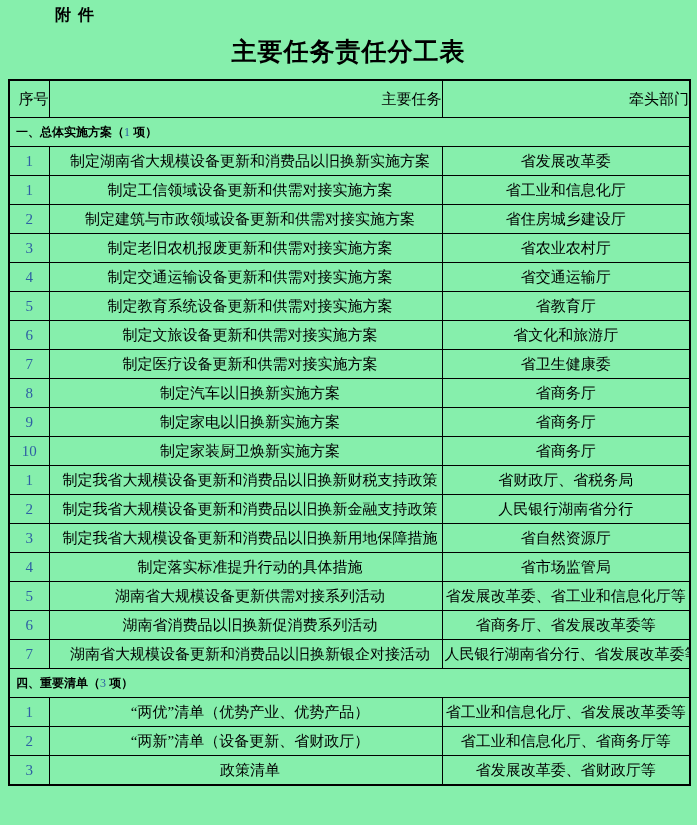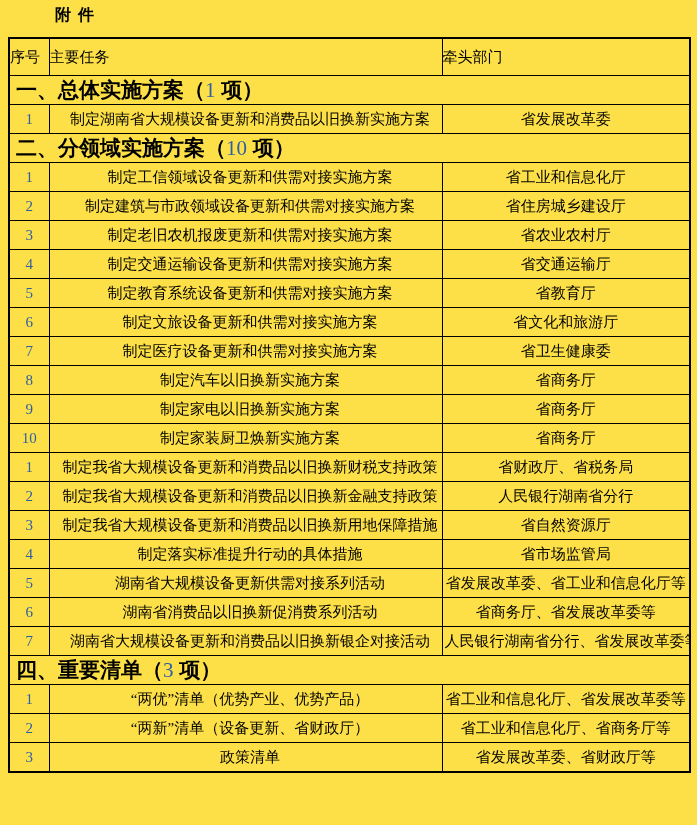--- a/index.html
+++ b/index.html
@@ -4,21 +4,21 @@
 <style>
   html, body {
     margin: 0;
     padding: 0;
     background: #ffffff;
   }
   .page {
     position: relative;
     width: 697px;
     height: 825px;
-    background: #fde047;
+    background: #86efac;
     font-family: "Liberation Serif", "DejaVu Serif", serif;
     color: #000000;
     overflow: hidden;
   }
   .attachment-label {
     margin: 5px 0 0 55px;
     font-family: "Liberation Sans", "DejaVu Sans", sans-serif;
     font-weight: bold;
     font-size: 16px;
     letter-spacing: 7px;
@@ -46,32 +46,32 @@
   .task-table th, .task-table td {
     border: 1px solid #000000;
     font-size: 15px;
     font-weight: normal;
     padding: 0;
     overflow: hidden;
     white-space: nowrap;
   }
   .task-table thead th {
     height: 36px;
-    text-align: left;
+    text-align: right;
     vertical-align: middle;
     margin-left: 44px;
   }
   tr.section-row td {
     height: 28px;
     text-align: left;
     vertical-align: middle;
     padding-left: 6px;
     font-family: "Liberation Sans", "DejaVu Sans", sans-serif;
     font-weight: bold;
-    font-size: 21px;
+    font-size: 12px;
   }
   tr.data-row td {
     height: 28px;
     vertical-align: middle;
   }
   td.col-no {
     text-align: center;
   }
   td.col-task {
     text-align: center;
@@ -88,20 +88,21 @@
     color: #2e5fa3;
     font-weight: normal;
   }
 </style>
 </head>
 <body>
 
 <div class="page">
   <div class="attachment-label">附件</div>
 
+  <div class="page-title">主要任务责任分工表</div>
 
   <table class="task-table">
     <colgroup>
       <col class="c-no">
       <col class="c-task">
       <col class="c-dept">
     </colgroup>
     <thead>
       <tr>
         <th>序号</th>
@@ -111,23 +112,20 @@
     </thead>
     <tbody>
         <tr class="section-row">
           <td colspan="3"><span>一、总体实施方案（</span><span class="num">1</span><span> 项）</span></td>
         </tr>
         <tr class="data-row">
           <td class="col-no num">1</td>
           <td class="col-task">制定湖南省大规模设备更新和消费品以旧换新实施方案</td>
           <td class="col-dept">省发展改革委</td>
         </tr>
-        <tr class="section-row">
-          <td colspan="3"><span>二、分领域实施方案（</span><span class="num">10</span><span> 项）</span></td>
-        </tr>
         <tr class="data-row">
           <td class="col-no num">1</td>
           <td class="col-task">制定工信领域设备更新和供需对接实施方案</td>
           <td class="col-dept">省工业和信息化厅</td>
         </tr>
         <tr class="data-row">
           <td class="col-no num">2</td>
           <td class="col-task">制定建筑与市政领域设备更新和供需对接实施方案</td>
           <td class="col-dept">省住房城乡建设厅</td>
         </tr>

